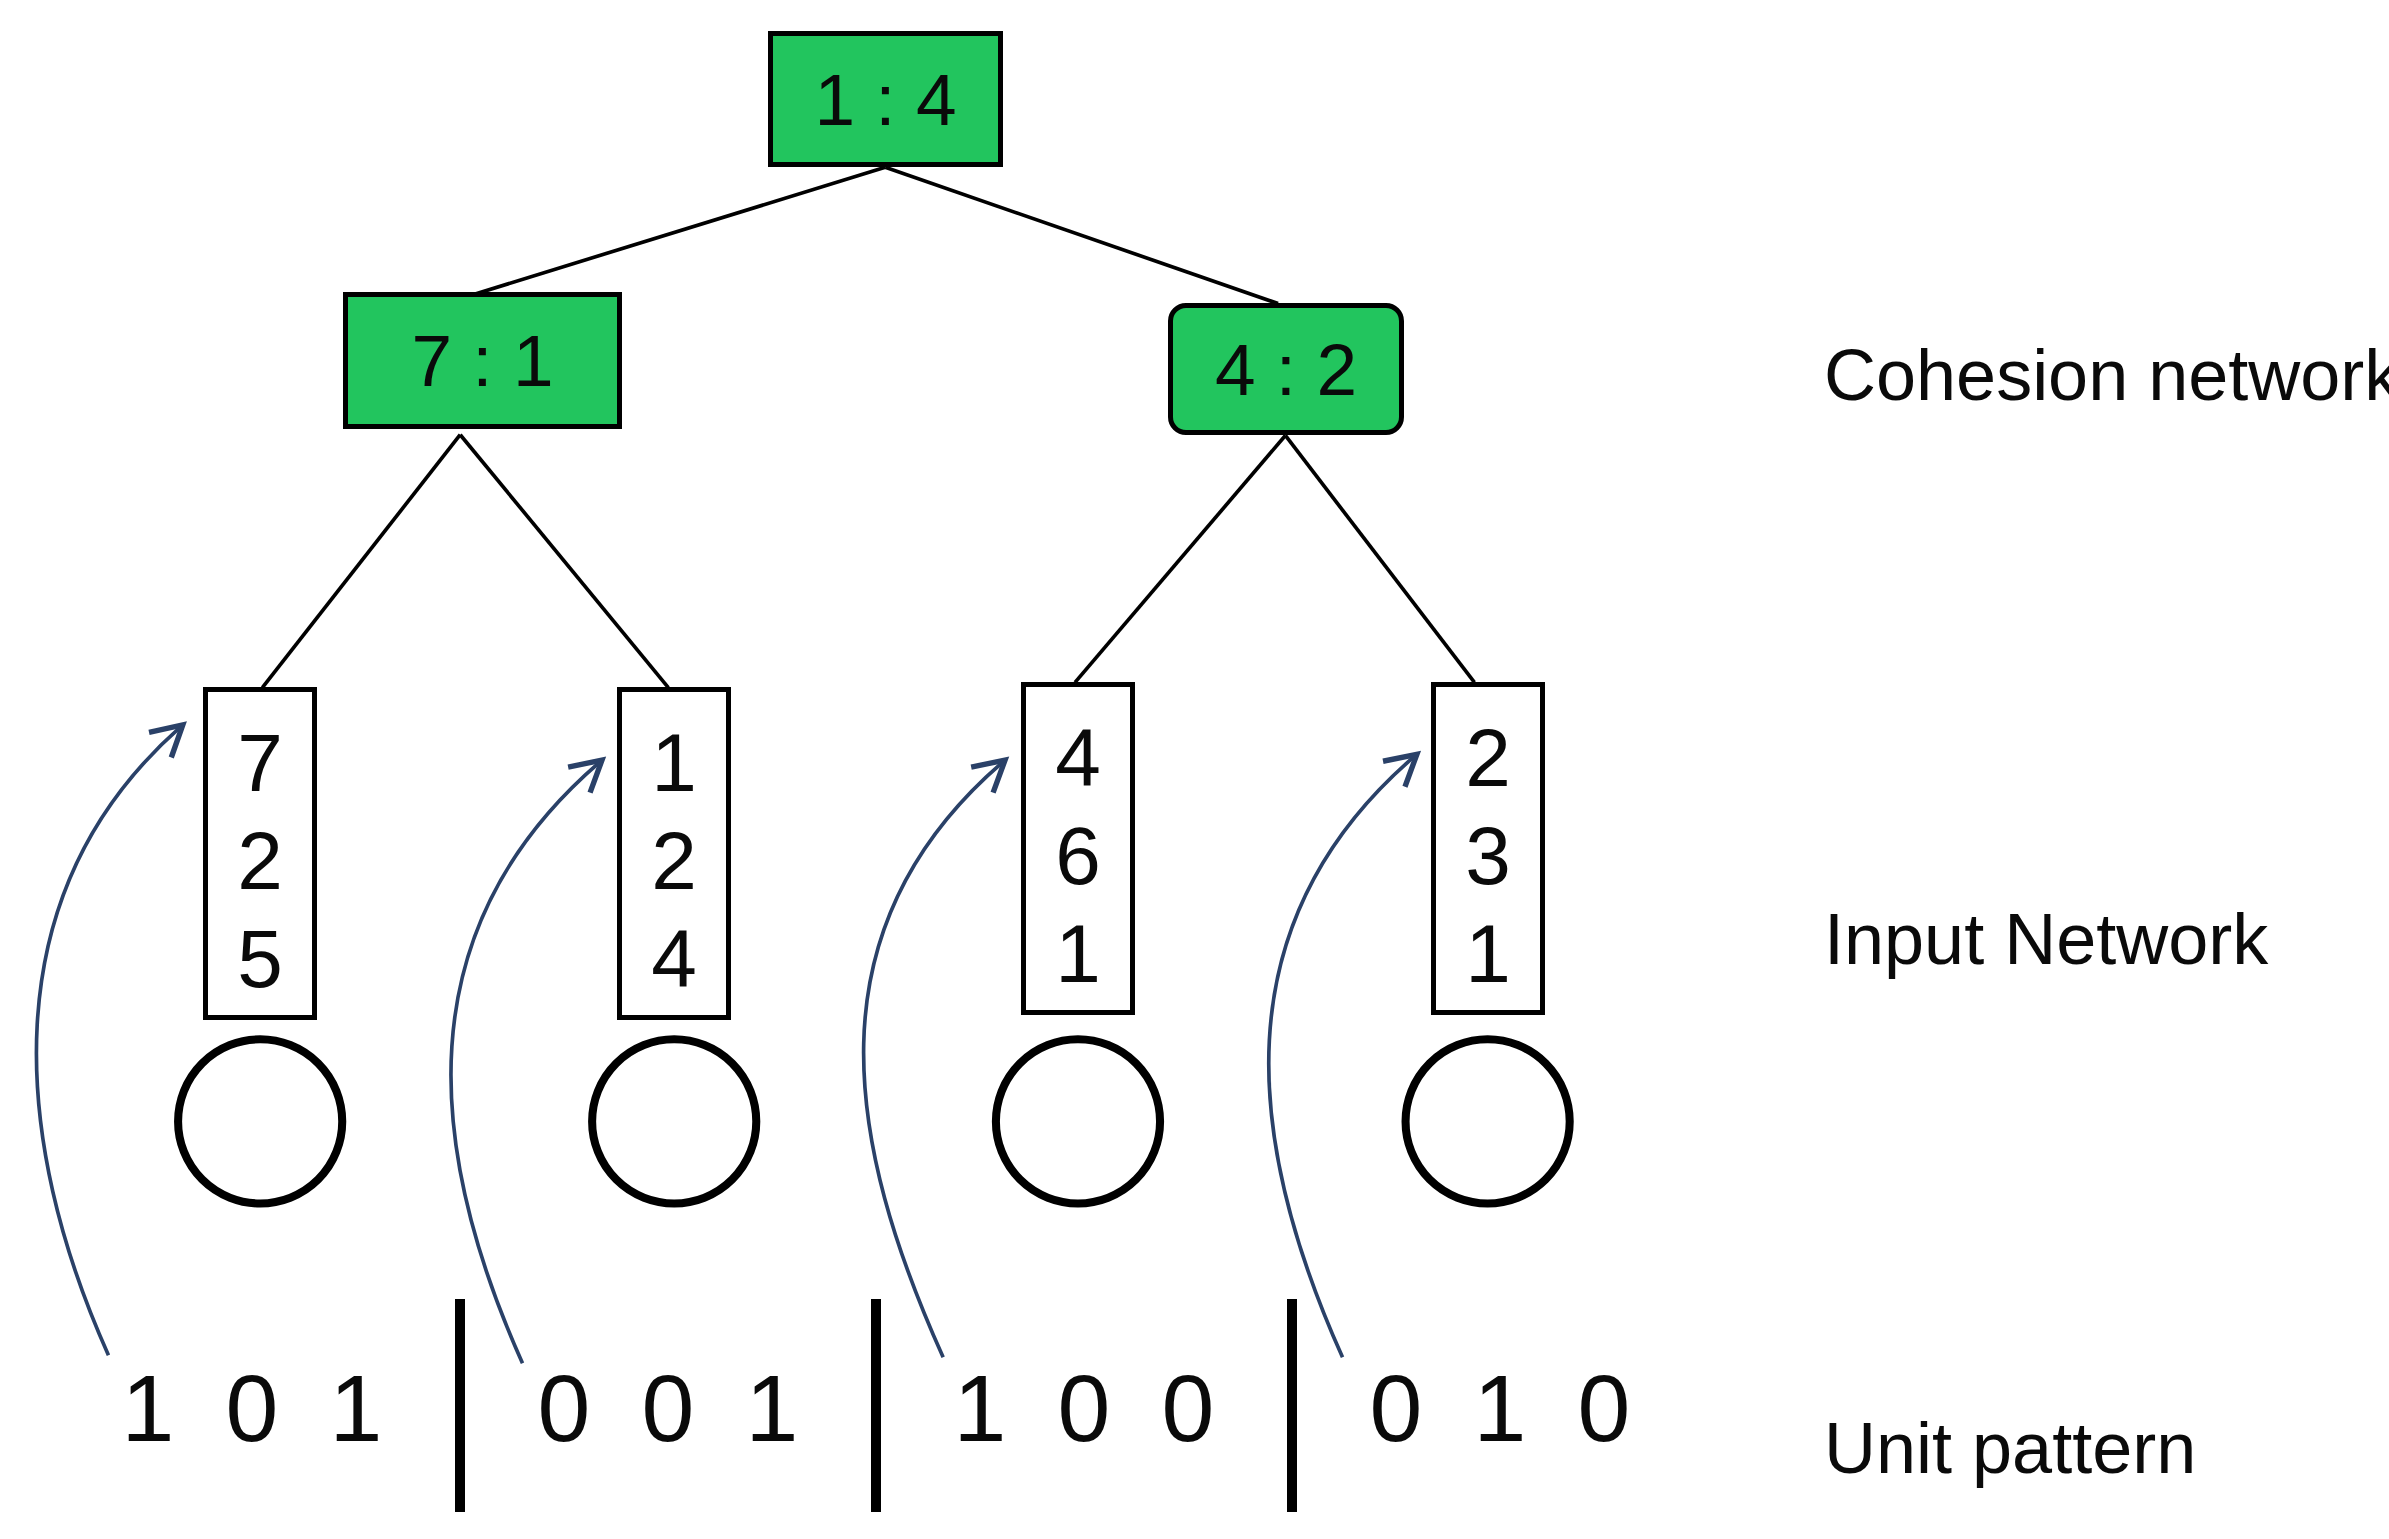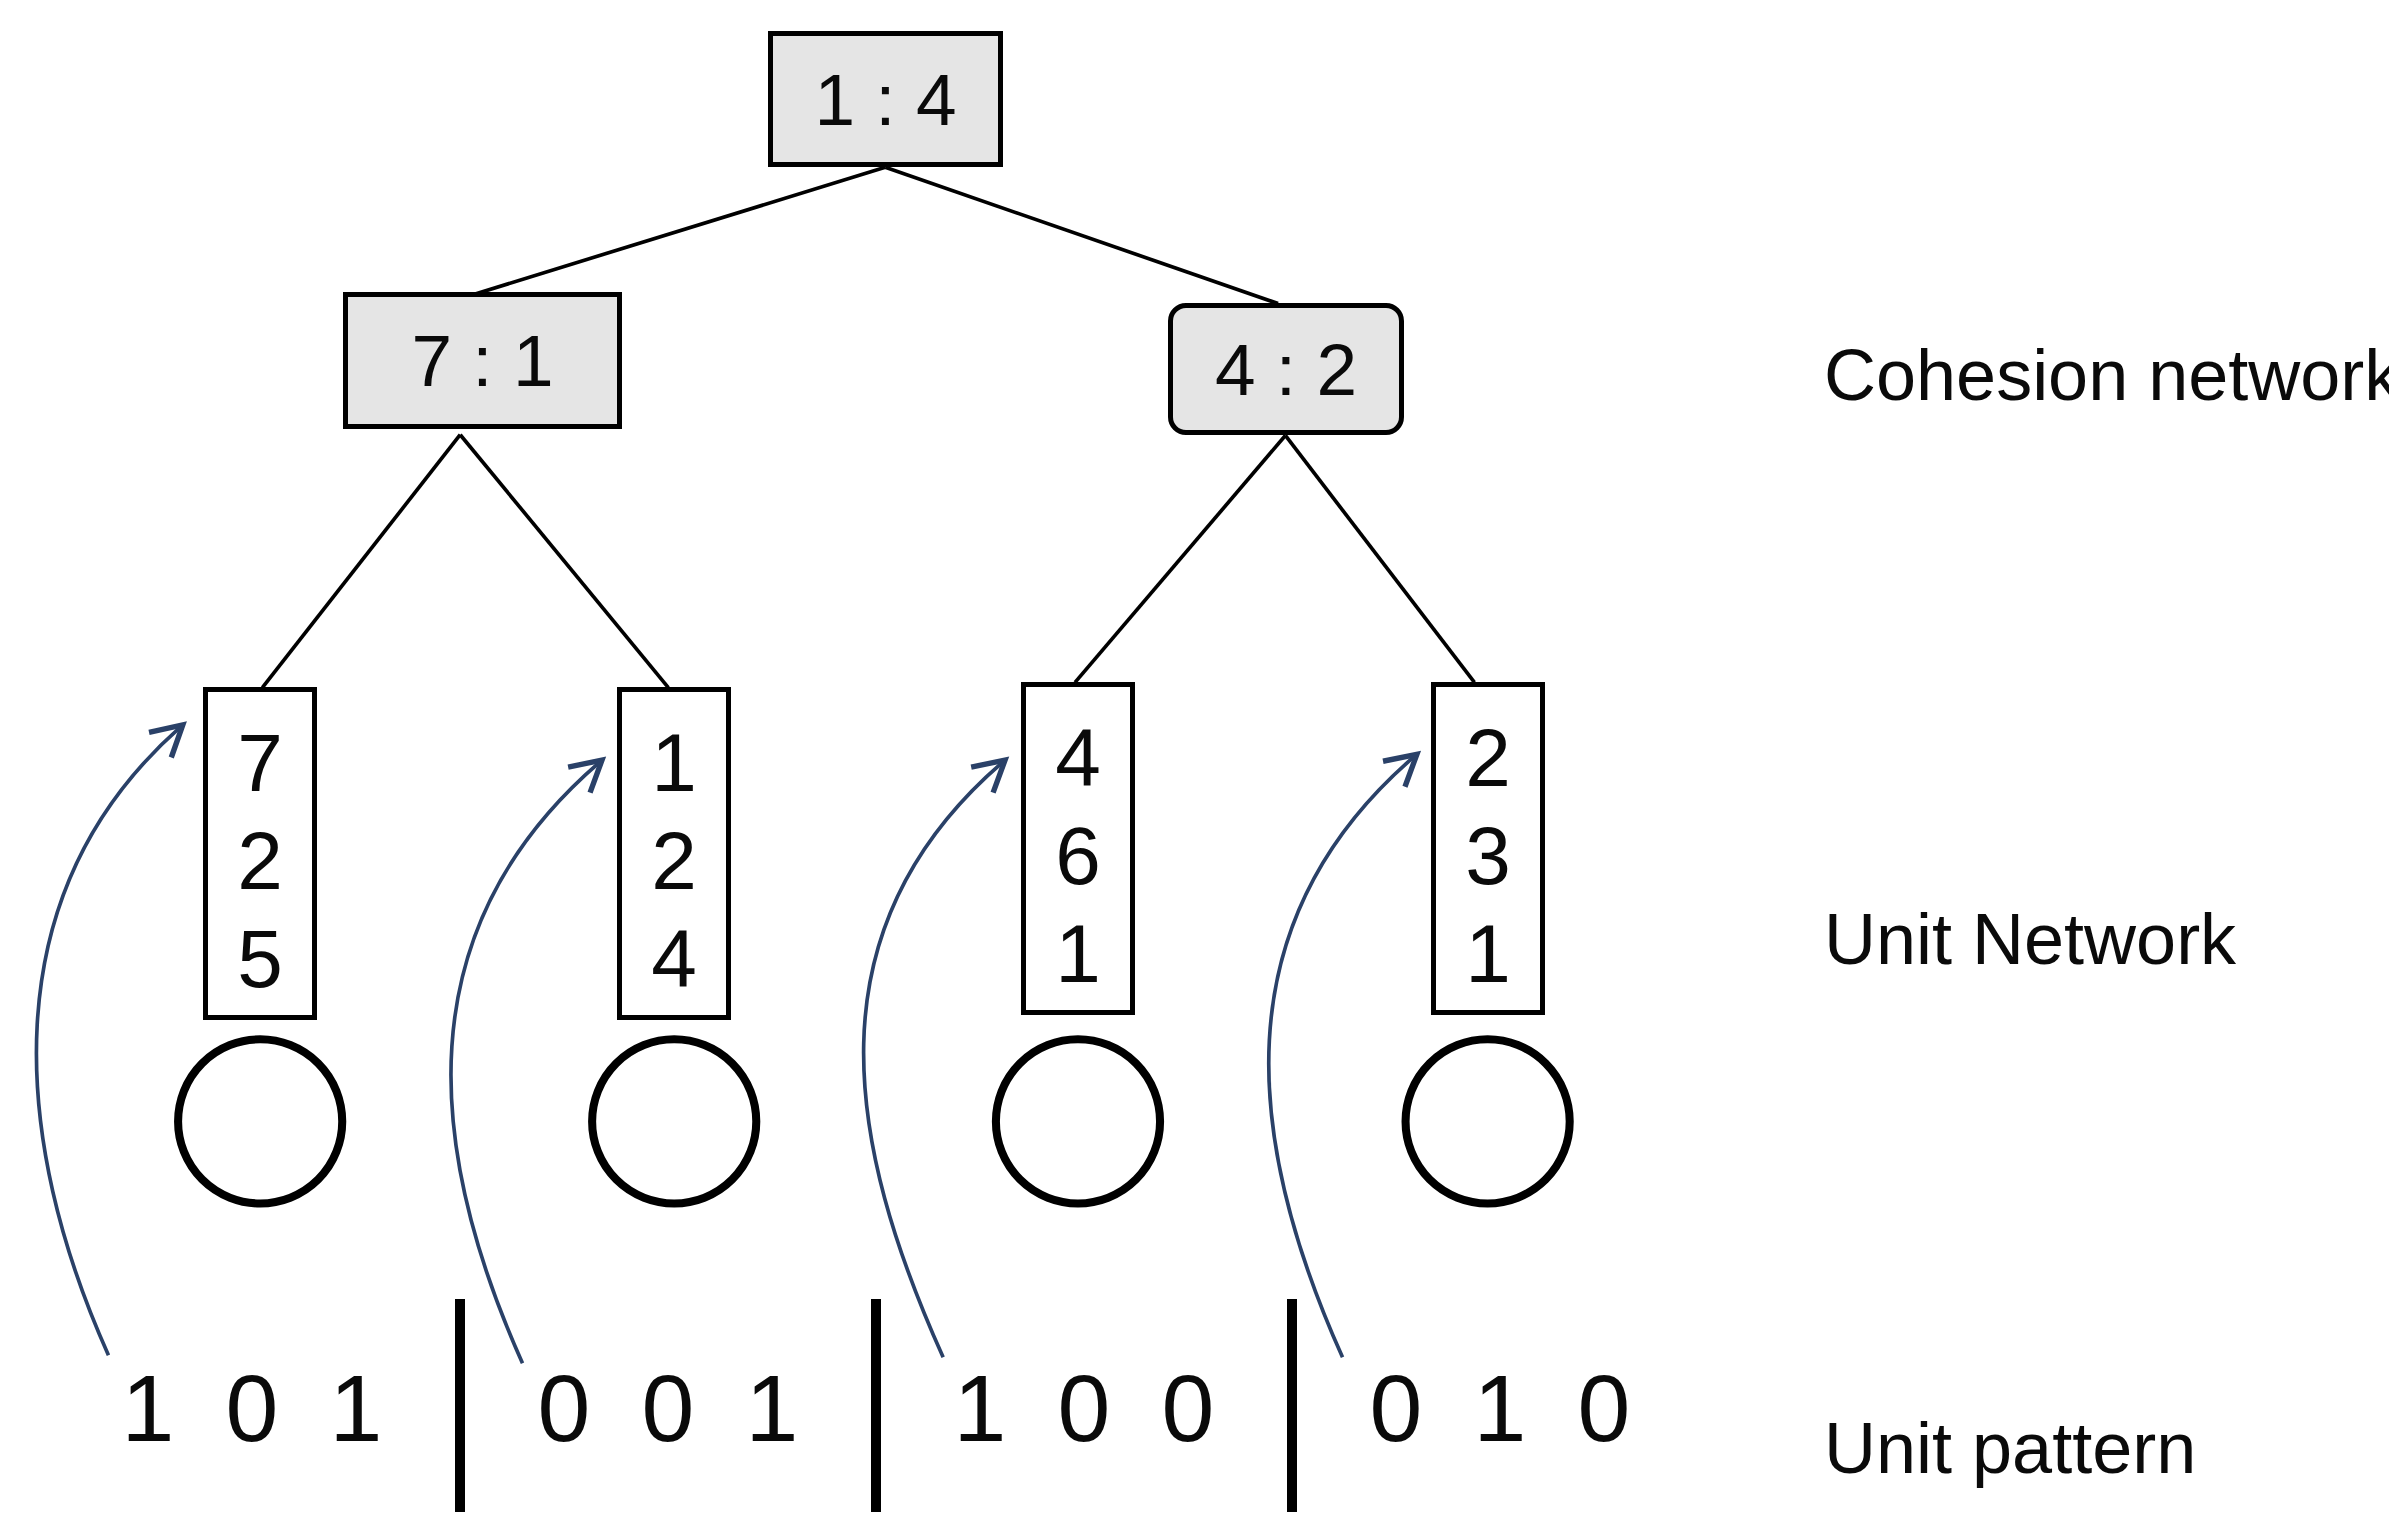--- a/index.html
+++ b/index.html
@@ -11,21 +11,21 @@
     overflow:hidden;
   }
   #connector-layer{position:absolute;left:0;top:0;width:2389px;height:1540px;}
   .tree-edge{stroke:#000000;stroke-width:5;fill:none;}
   .input-arrow{stroke:#2a4168;stroke-width:5;fill:none;}
   .unit-circle{stroke:#000000;stroke-width:11;fill:#ffffff;}
 
   .cnode{
     position:absolute;
     border:5.9px solid #000000;
-    background:#e5e5e5;
+    background:#22c55e;
     display:flex;align-items:center;justify-content:center;
     font-size:73px;color:#0a0a0a;
     box-sizing:border-box;
     white-space:pre;
   }
   #cohesion-root{left:768px;top:31px;width:235px;height:136px;}
   #cohesion-left{left:343px;top:292px;width:279px;height:137px;}
   #cohesion-right{left:1168px;top:303px;width:236px;height:132px;border-radius:18px;}
 
   .unit-box{
@@ -173,17 +173,17 @@
       </div>
     <div class="input-cell">
         <span class="digit">1</span>
       </div>
     <div class="input-cell">
         <span class="digit">0</span>
       </div>
   </div>
 
   <div class="side-label" id="label-cohesion">Cohesion network</div>
-  <div class="side-label" id="label-unit">Unit Network</div>
+  <div class="side-label" id="label-unit">Input Network</div>
   <div class="side-label" id="label-input">Unit pattern</div>
 
 </div>
 
 
 </body></html>

